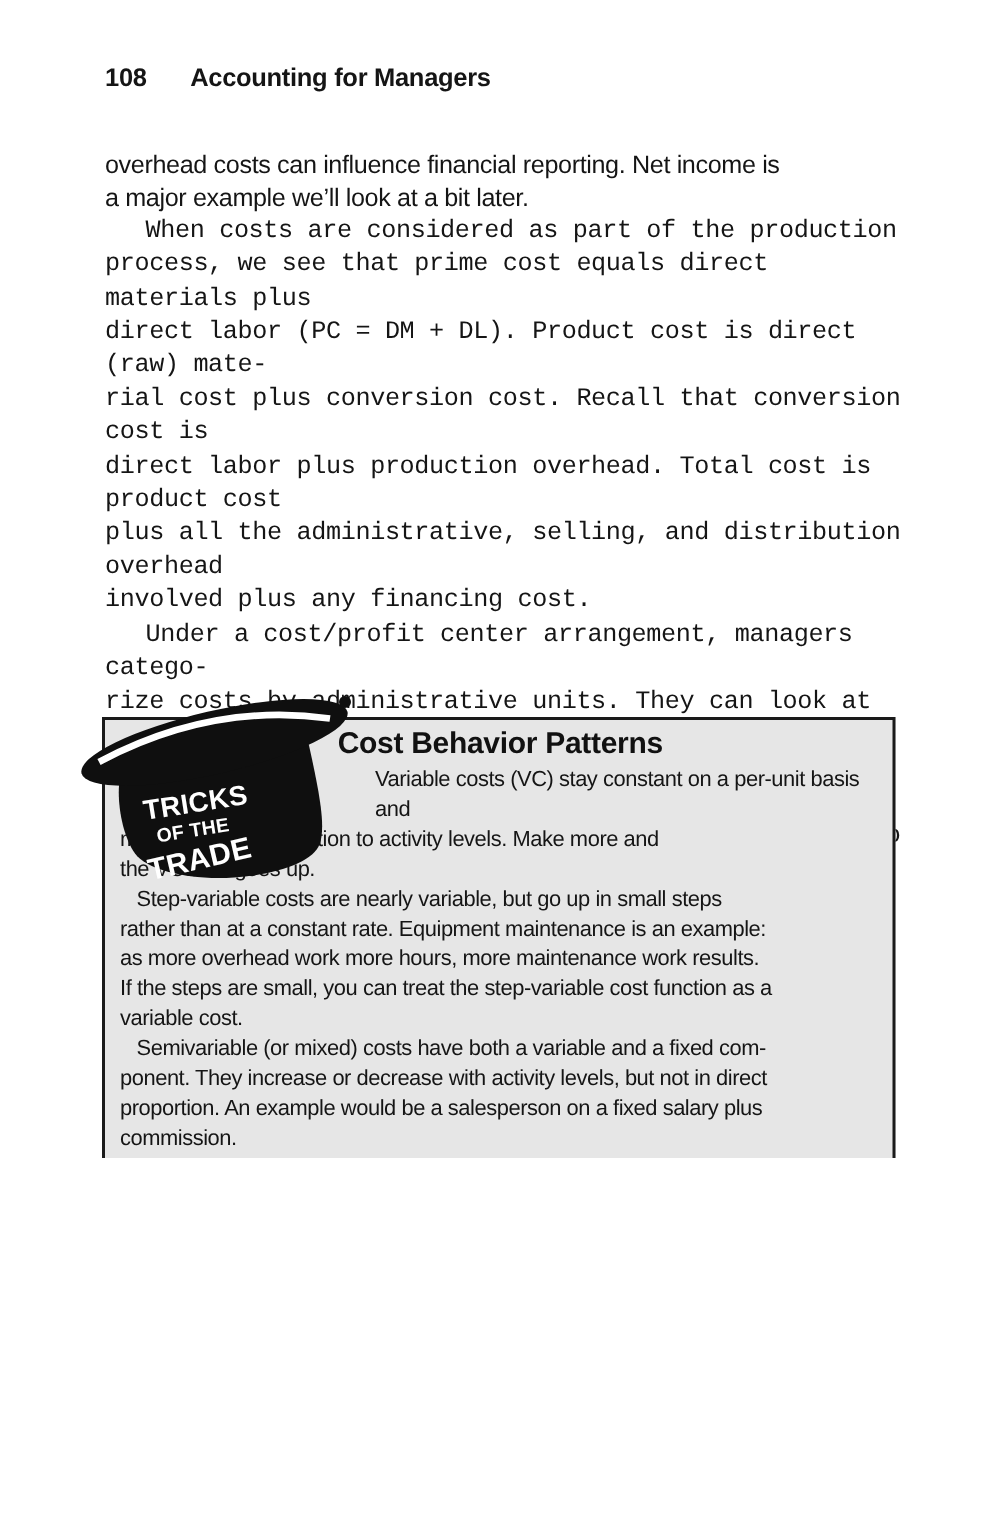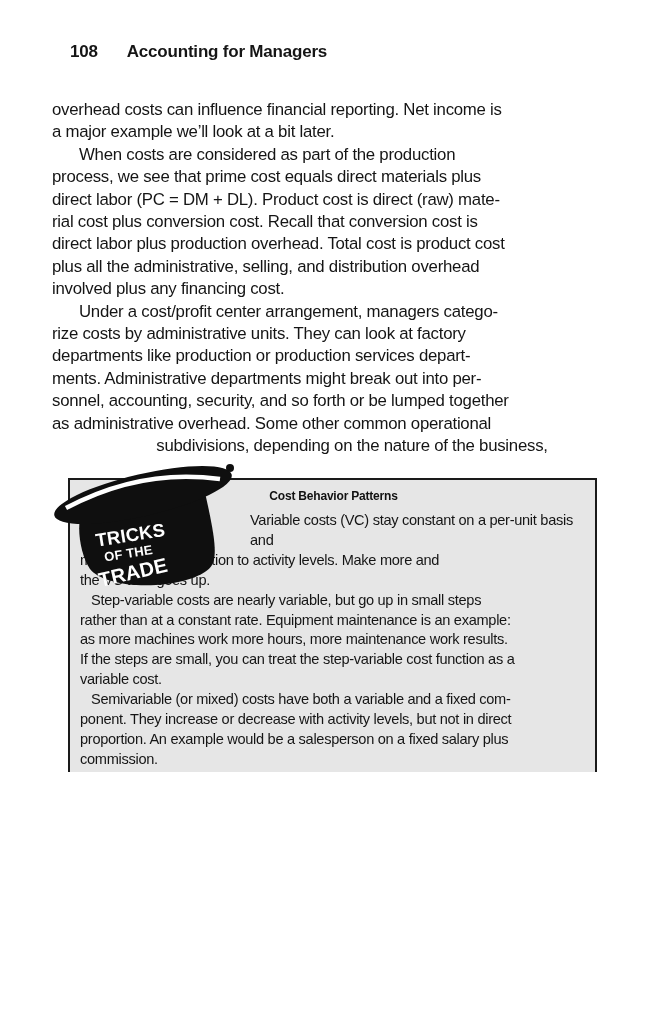--- a/index.html
+++ b/index.html
@@ -6,34 +6,34 @@
   .page{
     position:relative;width:662px;height:772px;background:#ffffff;
     font-family:"Liberation Sans",sans-serif;color:#151515;overflow:hidden;
   }
   .pg-header{
     position:absolute;left:70px;top:42px;display:flex;gap:29px;
     font-size:17px;font-weight:bold;letter-spacing:-0.2px;
   }
   .pg-title{}
   .body-text{
-    position:absolute;left:52px;top:99px;width:536px;
+    position:absolute;left:70px;top:99px;width:536px;
     font-size:16.8px;line-height:22.4px;letter-spacing:-0.25px;
   }
   .para{margin:0;white-space:pre-line;}
-  .para.indent{text-indent:27px;}
+  .para.indent{text-indent:27px;font-family:Liberation Mono, monospace;}
   .para.hang{padding-left:64px;text-align:center;}
   .tip-box{
     position:absolute;left:68px;top:478px;width:529px;height:437px;
     box-sizing:border-box;background:#e6e6e6;border:2px solid #1a1a1a;
     padding:5px 8px 6px 10px;
     font-size:14.6px;line-height:19.9px;letter-spacing:-0.3px;
   }
   .tip-title{
-    margin:0 0 3px 0;font-size:12px;line-height:23px;font-weight:bold;
+    margin:0 0 3px 0;font-size:20px;line-height:23px;font-weight:bold;
     text-align:center;letter-spacing:-0.2px;color:#111;
   }
   .hat-spacer{float:left;width:170px;height:36px;}
   .bpara{margin:0;white-space:pre-line;text-indent:11px;}
   .bpara.first{text-indent:0;}
   .hat{position:absolute;left:46px;top:455px;width:194px;height:134px;}
   .hat text{
     fill:#ffffff;font-family:"Liberation Sans",sans-serif;
     font-weight:bold;letter-spacing:0.2px;
   }
@@ -68,21 +68,21 @@
   </main>
 
   <section class="tip-box">
     <h2 class="tip-title">Cost Behavior Patterns</h2>
     <div class="hat-spacer"></div>
     <p class="bpara first">Variable costs (VC) stay constant on a per-unit basis and
 major in direct proportion to activity levels. Make more and
 the VC total goes up.</p>
     <p class="bpara">Step-variable costs are nearly variable, but go up in small steps
 rather than at a constant rate. Equipment maintenance is an example:
-as more machines work more hours, more maintenance work results.
+as more overhead work more hours, more maintenance work results.
 If the steps are small, you can treat the step-variable cost function as a
 variable cost.</p>
     <p class="bpara">Semivariable (or mixed) costs have both a variable and a fixed com-
 ponent. They increase or decrease with activity levels, but not in direct
 proportion. An example would be a salesperson on a fixed salary plus
 commission.</p>
   </section>
 
   <svg class="hat" viewBox="0 0 194 134" aria-hidden="true">
 

